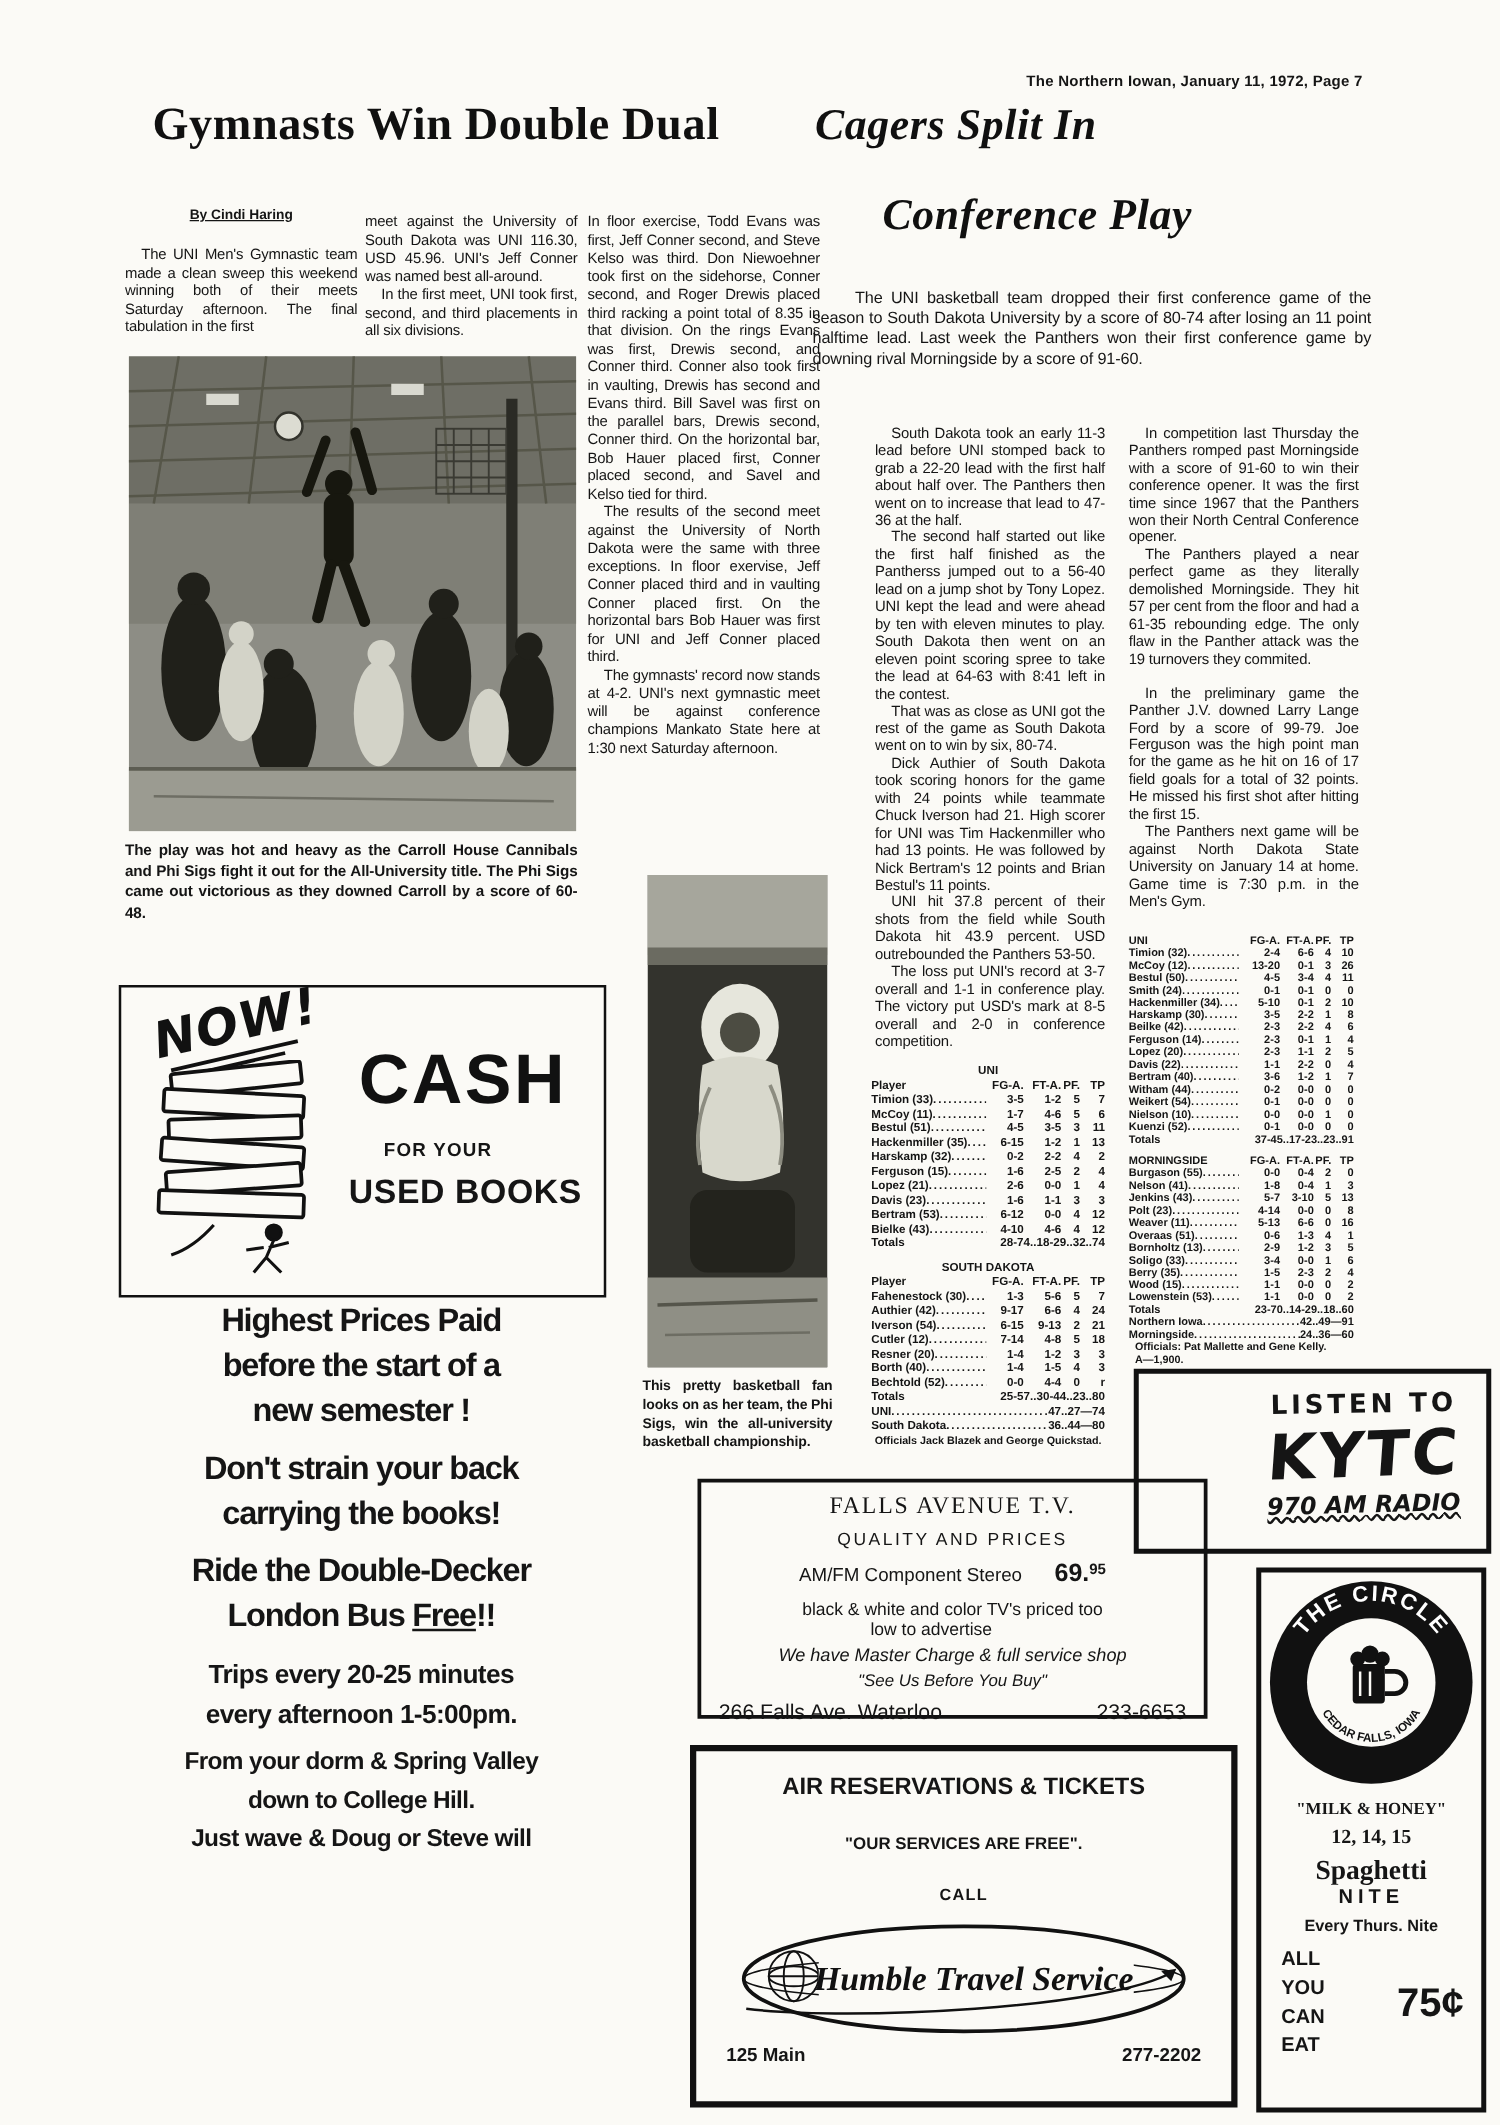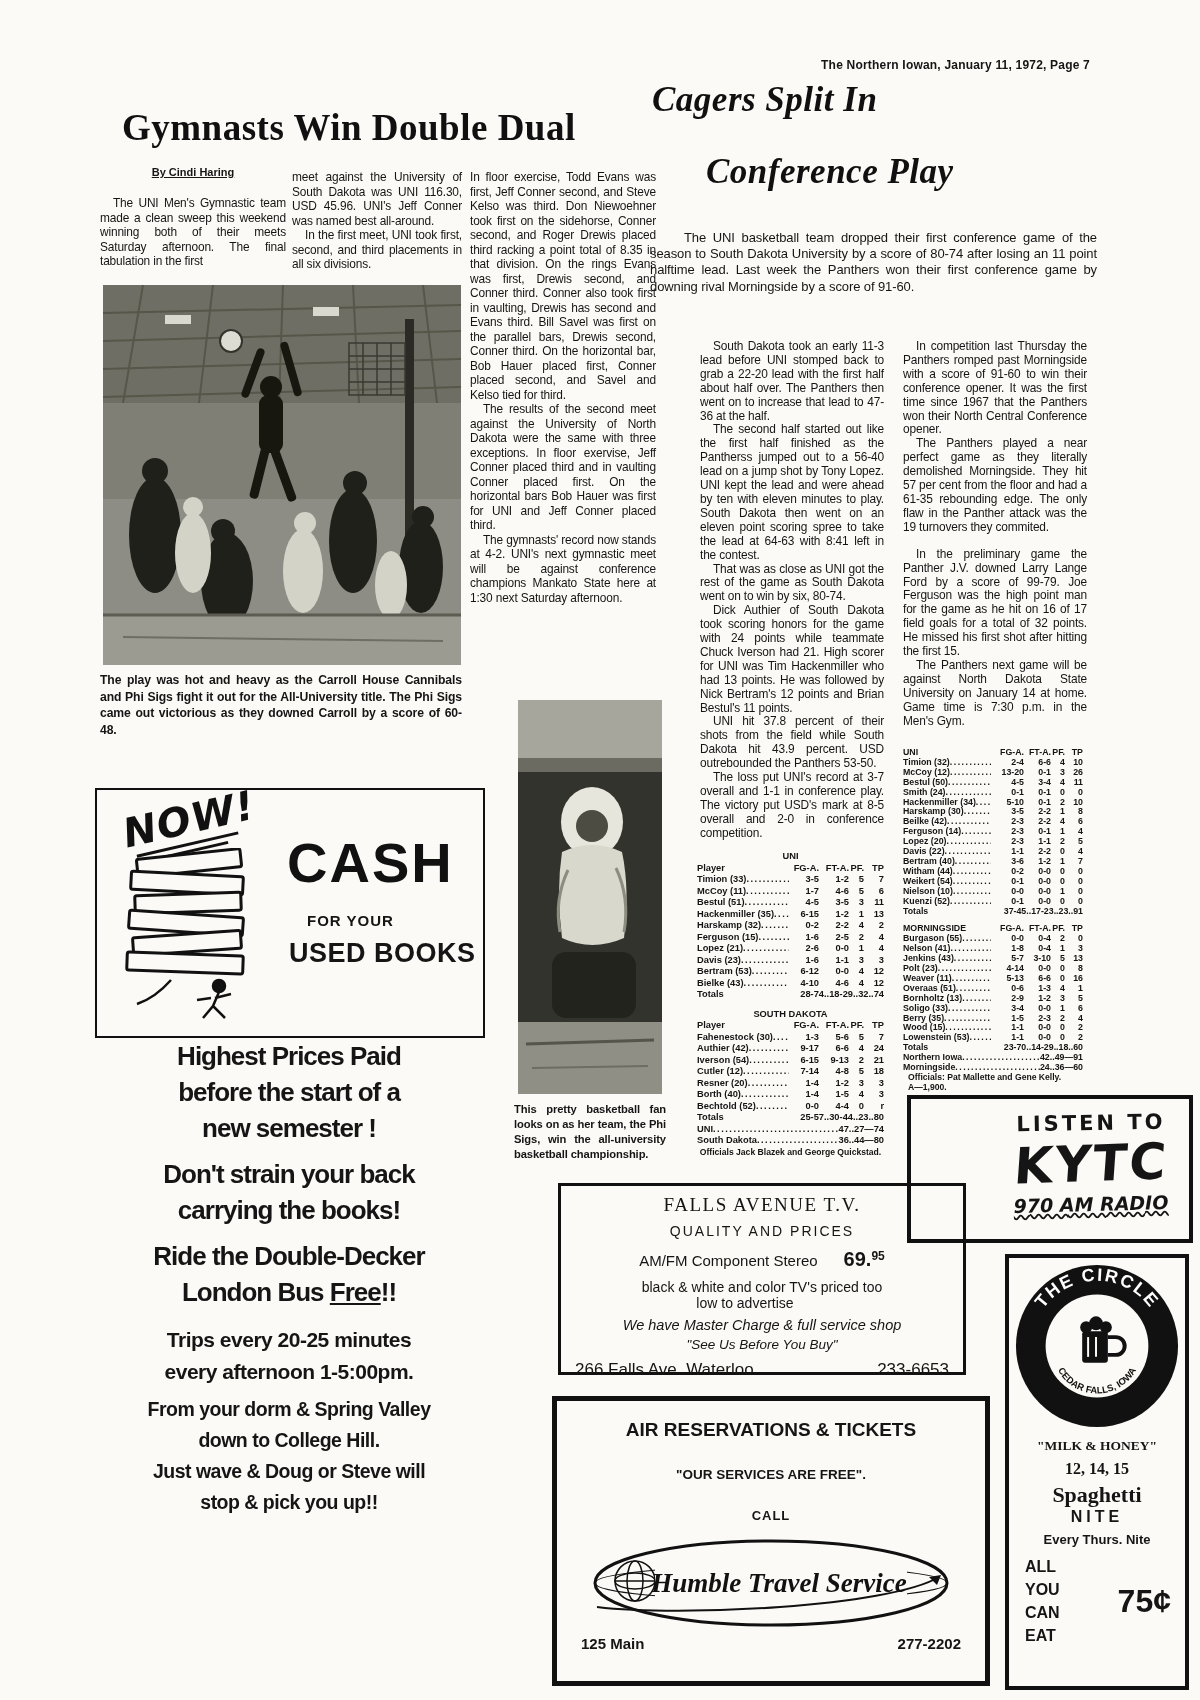--- a/index.html
+++ b/index.html
@@ -3,21 +3,21 @@
 <meta charset="utf-8">
 <style>
   html,body{margin:0;padding:0;background:#e9e8e3;}
   #page{position:relative;width:1200px;height:1700px;background:#fbfaf6;color:#151515;
         font-family:"Liberation Sans",sans-serif;overflow:hidden;margin:0 auto;}
   .abs{position:absolute;}
 
   
   .masthead{font-size:12px;font-weight:bold;text-align:right;letter-spacing:.2px;}
   .h-serif{font-family:"Liberation Serif",serif;font-weight:bold;color:#101010;}
-  .gymhead{font-size:37px;letter-spacing:.5px;white-space:nowrap;margin-top:28px;}
+  .gymhead{font-size:37px;letter-spacing:.5px;white-space:nowrap;}
   .caghead{font-size:35px;font-style:italic;letter-spacing:.5px;white-space:nowrap;}
   .byline{font-size:11px;font-weight:bold;text-align:center;text-decoration:underline;}
 
   
   .bodycol{font-size:11.9px;line-height:14.5px;text-align:justify;letter-spacing:-.15px;}
   .bodycol p{margin:0;text-indent:13px;}
   .cag{line-height:13.9px;}
   .noind p:first-child{text-indent:0;}
   .colB p:nth-child(3){margin-top:13px;}
   .intro{font-size:13px;line-height:16.2px;text-align:justify;text-indent:34px;letter-spacing:-.1px;}
@@ -691,21 +691,21 @@
         </g>
         <path d="M70,132 q-16,18 -34,24" stroke="#111" stroke-width="2.5" fill="none"></path>
         <g stroke="#111" stroke-width="2.5" fill="none">
           <circle cx="118" cy="138" r="6" fill="#111"></circle>
           <path d="M118,144 L112,158 L102,170 M112,158 L124,170 M110,150 L96,152 M114,150 L130,146"></path>
         </g>
       </svg>
     </div>
     <div class="abs cash" style="left:190px;top:40px;">CASH</div>
     <div class="abs foryour" style="left:210px;top:122px;">FOR YOUR</div>
-    <div class="abs usedbooks" style="left:192px;top:148px;text-align:center;">USED BOOKS</div>
+    <div class="abs usedbooks" style="left:182px;top:148px;text-align:center;">USED BOOKS</div>
   </div>
 
   <div class="abs" style="left:95px;top:1036px;width:388px;">
     <div class="g1">
 
     <div class="bigline">Highest Prices Paid</div>
         <div class="bigline">before the start of a</div>
         <div class="bigline">new semester !</div>
       </div>
     <div class="g2">
@@ -721,21 +721,20 @@
     <div class="g4">
 
     <div class="midline">Trips every 20-25 minutes</div>
         <div class="midline">every afternoon  1-5:00pm.</div>
       </div>
     <div class="g5">
 
     <div class="smline">From your dorm &amp; Spring Valley</div>
         <div class="smline">down to College Hill.</div>
         <div class="smline">Just wave &amp; Doug or Steve will</div>
-        <div class="smline">stop &amp; pick you up!!</div>
       </div>
   </div>
 
   <div class="abs falls" style="left:558px;top:1183px;width:408px;height:192px;">
     <div class="falls-title">FALLS AVENUE T.V.</div>
     <div class="falls-sub">QUALITY  AND  PRICES</div>
     <div class="falls-price-row">
       <span>AM/FM Component Stereo</span>
       <span><span class="price-main">69.</span><span class="price-sup">95</span></span>
     </div>

